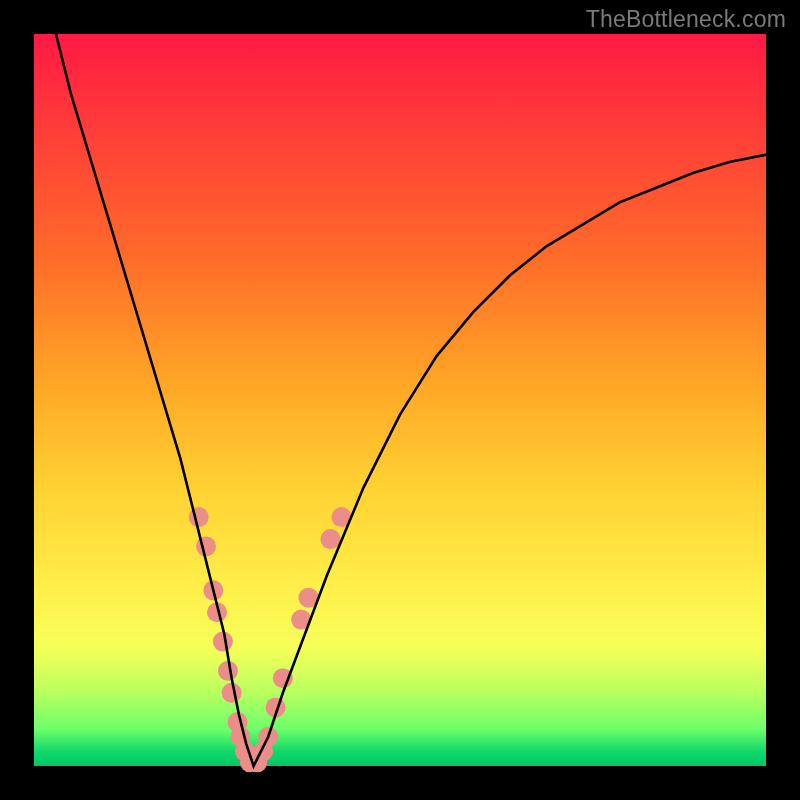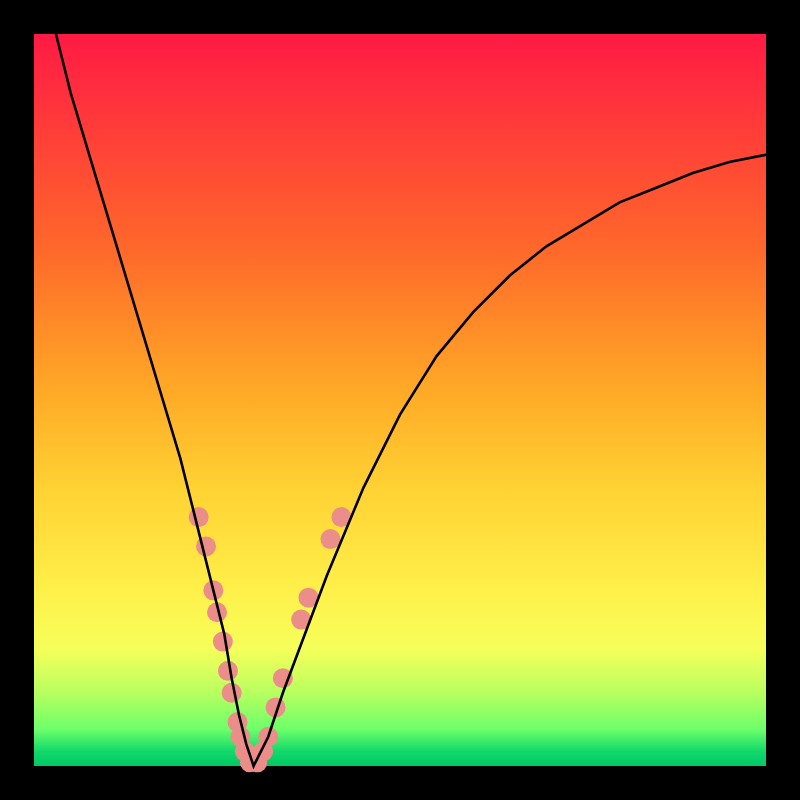--- a/index.html
+++ b/index.html
@@ -58,20 +58,21 @@
     top: 0;
     width: 732px;
     height: 732px;
     overflow: visible;
   }
 </style>
 </head>
 <body>
 
 <div class="frame">
+  <div class="watermark">TheBottleneck.com</div>
   <div class="plot">
     <svg class="curve" viewBox="0 0 732 732">
       <g id="markers-layer">
           <circle cx="164.70" cy="483.12" r="10" fill="#eb8d88"></circle>
           <circle cx="172.02" cy="512.40" r="10" fill="#eb8d88"></circle>
           <circle cx="179.34" cy="556.32" r="10" fill="#eb8d88"></circle>
           <circle cx="183.00" cy="578.28" r="10" fill="#eb8d88"></circle>
           <circle cx="188.86" cy="607.56" r="10" fill="#eb8d88"></circle>
           <circle cx="193.98" cy="636.84" r="10" fill="#eb8d88"></circle>
           <circle cx="197.64" cy="658.80" r="10" fill="#eb8d88"></circle>

